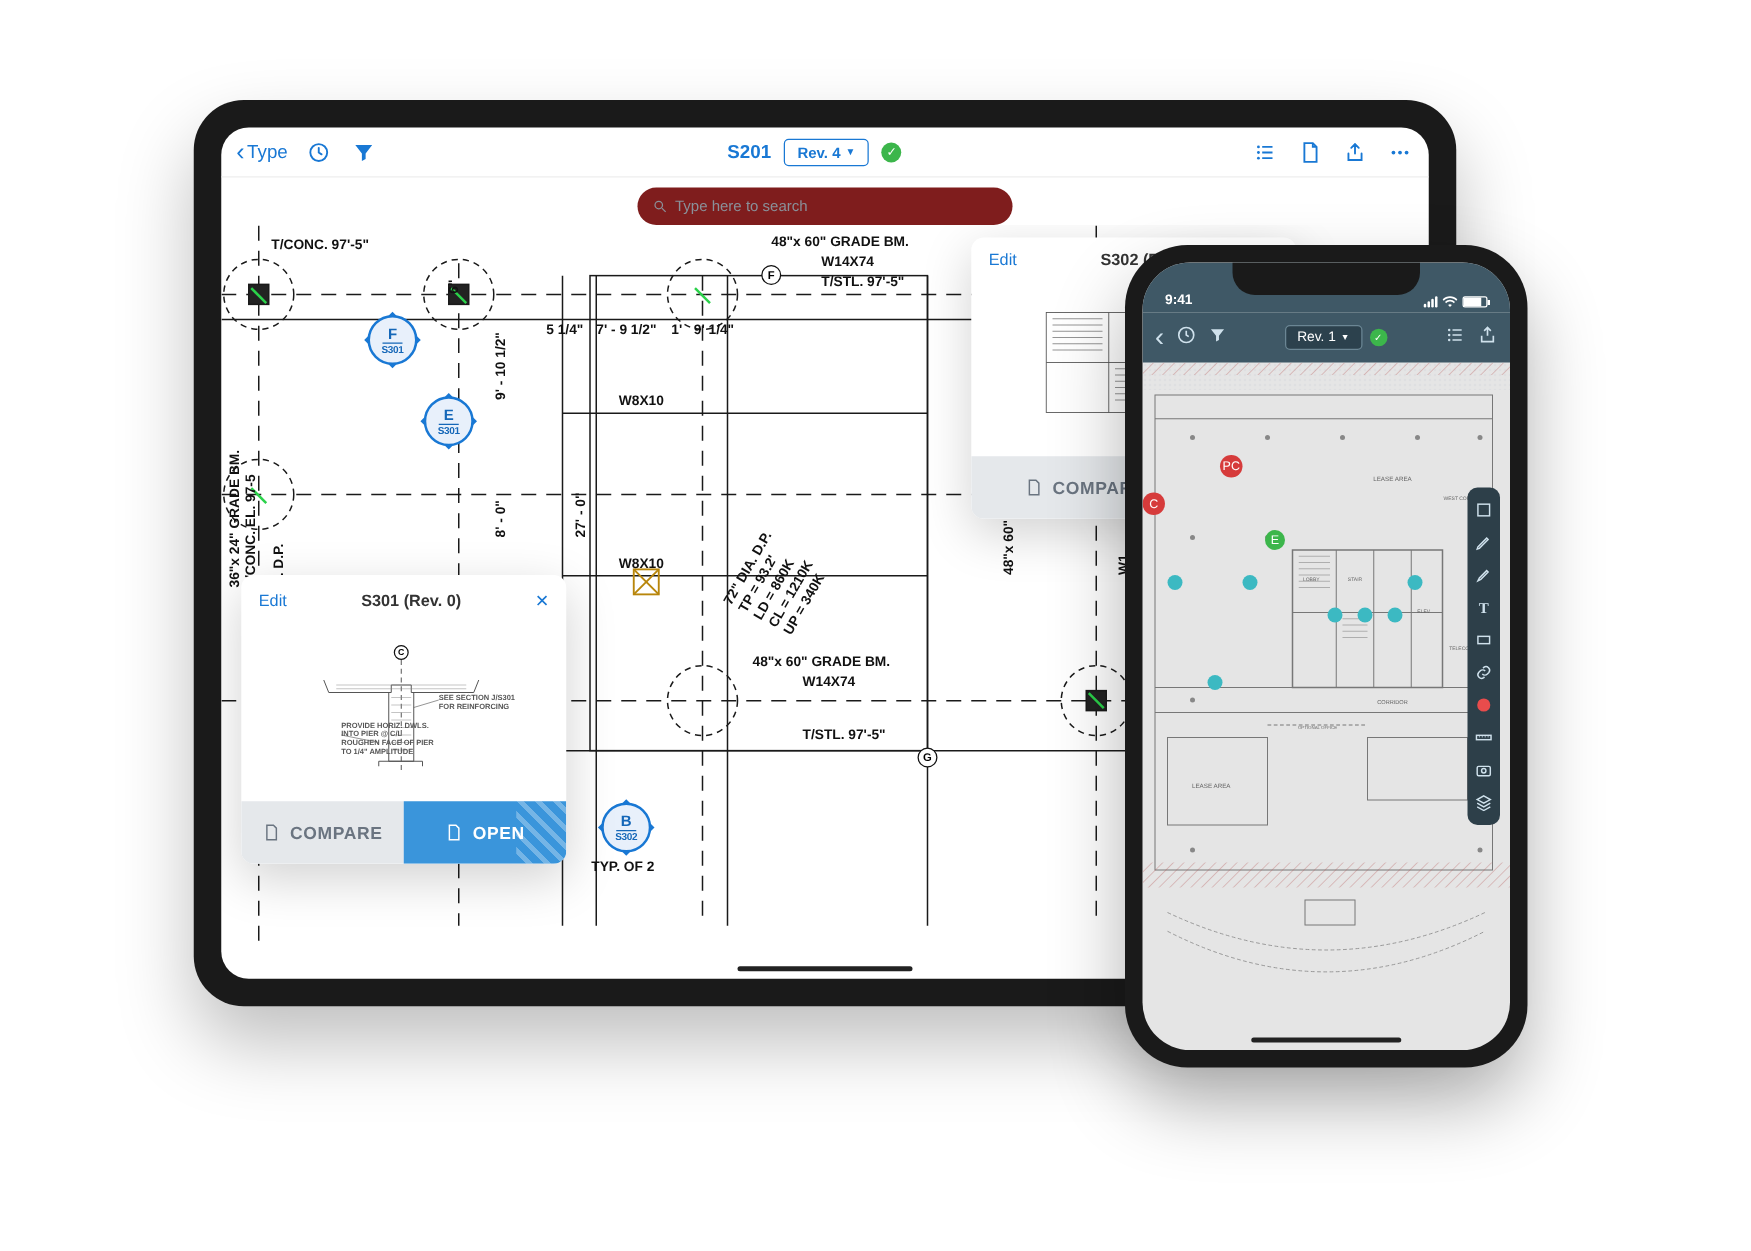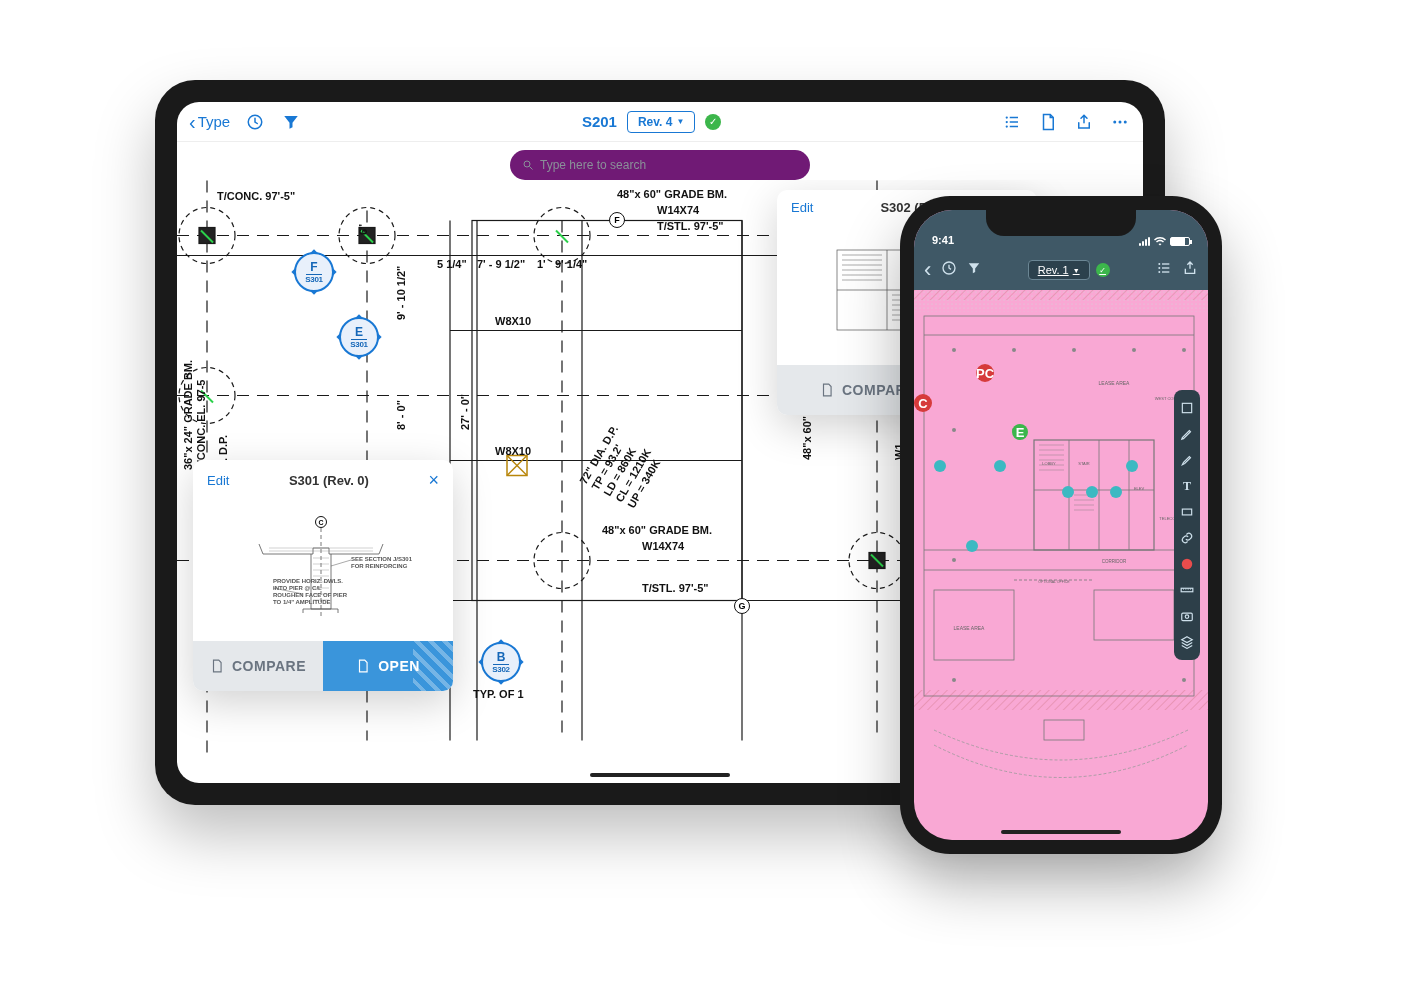--- a/index.html
+++ b/index.html
@@ -60,21 +60,21 @@
   padding: 3px 10px; border:1.5px solid #1978d4; border-radius:4px; color:#1978d4; font-size:12px; font-weight:600; display:flex; align-items:center; gap:4px; cursor:pointer;
 }
 .rev-pill .caret { font-size:8px; }
 .green-check {
   width:16px; height:16px; border-radius:50%; background:#3cb64b; display:flex; align-items:center; justify-content:center; color:#fff; font-size:10px;
 }
 .searchbar {
   position: relative;
   margin: 8px auto 0;
   width: 300px; height: 30px;
-  background:#701a75; border-radius:15px;
+  background:#7f1d1d; border-radius:15px;
   display:flex; align-items:center; padding:0 12px; gap:6px;
   color:#8a9099; font-size:12px;
 }
 .search-icon-svg { width:12px; height:12px; color:#8a9099; }
 
 
 .bp-canvas {
   flex: 1 1 auto;
   height: calc(100% - 100px);
   position: relative;
@@ -149,21 +149,21 @@
   position: absolute;
   left: 900px; top: 196px;
   width: 322px; height: 658px;
   background:#1a1a1a;
   border-radius:50px;
   padding:14px;
   box-shadow: 0 30px 60px rgba(0,0,0,.3);
   z-index: 5;
 }
 .iphone-screen {
-  width:100%; height:100%; background:#f9a8d4; border-radius:38px; overflow:hidden; position:relative;text-align:center;
+  width:100%; height:100%; background:#e5e5e5; border-radius:38px; overflow:hidden; position:relative;text-align:center;
 }
 .notch {
   position:absolute; left:50%; top:0; transform:translateX(-50%);
   width:150px; height:26px; background:#1a1a1a; border-radius:0 0 18px 18px; z-index:10;
 }
 .iphone-statusbar {
   height:40px; background:#3f5866;
   display:flex; justify-content:space-between; align-items:flex-end;
   padding:0 18px 4px; color:#fff; font-size:11px; font-weight:600;
 }
@@ -174,38 +174,38 @@
 .signal-bars span:nth-child(3){height:7px;} .signal-bars span:nth-child(4){height:9px;}
 .iphone-batt { width:20px; height:9px; border:1px solid #fff; border-radius:2px; position:relative; }
 .iphone-batt::after { content:''; position:absolute; right:-3px; top:2px; width:2px; height:4px; background:#fff; }
 .iphone-batt-fill { width:80%; height:100%; background:#fff; }
 
 .iphone-toolbar {
   height:40px; background:#3f5866; display:flex; align-items:center; justify-content:space-between;
   padding:0 10px; color:#fff;
 }
 .iphone-toolbar .left, .iphone-toolbar .right { display:flex; align-items:center; gap:10px; }
-.iphone-toolbar .center { display:flex; align-items:center; gap:6px;text-decoration:underline; }
+.iphone-toolbar .center { display:flex; align-items:center; gap:6px; }
 .iphone-toolbar .iconbtn2 { color:#cfe1ec; cursor:pointer; }
 .rev-pill-dark {
   padding:3px 9px; background:#2c414d; border:1px solid #6b8694; border-radius:4px; font-size:11px; display:flex; align-items:center; gap:4px; cursor:pointer;
 }
 .iphone-search {
   margin:6px 10px; height:28px; background:#fff; border-radius:6px;
   display:flex; align-items:center; padding:0 10px; gap:6px; color:#999; font-size:12px;
 }
 .iphone-canvas { position:relative; height:calc(100% - 120px); overflow:hidden; }
 
 
 .fp-svg { position:absolute; inset:0; width:100%; height:100%; }
 
 
 .ph-marker {
   position:absolute; border-radius:50%; display:flex; align-items:center; justify-content:center;
-  font-size:13px; font-weight:700; color:#fff;
+  font-size:10px; font-weight:400; color:#fff;
 }
 .ph-red { width:18px; height:18px; background:#d63b3b; }
 .ph-green { width:16px; height:16px; background:#3cb64b; }
 .ph-teal { width:12px; height:12px; background:#3cb9c2; }
 
 
 .ph-dock {
   position:absolute; right:8px; top:100px;
   width:26px; background:#2d3f49; border-radius:8px;
   display:flex; flex-direction:column; align-items:center; gap:10px;
@@ -387,21 +387,21 @@
       <div class="bp-label" style="left:465px; top:360px;">W14X74</div>
       <div class="bp-label" style="left:465px; top:402px;">T/STL. 97'-5"</div>
       <div class="bp-label rot" style="left:624px; top:280px;">48"x 60" (</div>
       <div class="bp-label rot" style="left:716px; top:280px;">W1</div>
       <div class="bp-label rot" style="left:732px; top:280px;">T/STL</div>
       <div class="bp-label rot45" style="left:400px; top:300px;">72" DIA. D.P.</div>
       <div class="bp-label rot45" style="left:412px; top:306px;">TP = 93.2'</div>
       <div class="bp-label rot45" style="left:424px; top:312px;">LD = 860K</div>
       <div class="bp-label rot45" style="left:436px; top:318px;">CL = 1210K</div>
       <div class="bp-label rot45" style="left:448px; top:324px;">UP = 340K</div>
-      <div class="bp-label" style="left:296px; top:508px;">TYP. OF 1</div>
+      <div class="bp-label" style="left:296px; top:508px;">TYP. OF 2</div>
 
       <div class="callout" style="left:110px; top:70px;">
         <div class="diamond"></div>
         <div class="circle">
             <span class="letter">F</span>
             <span class="num">S301</span>
           </div>
       </div>
       <div class="callout" style="left:155px; top:135px;">
         <div class="diamond"></div>

